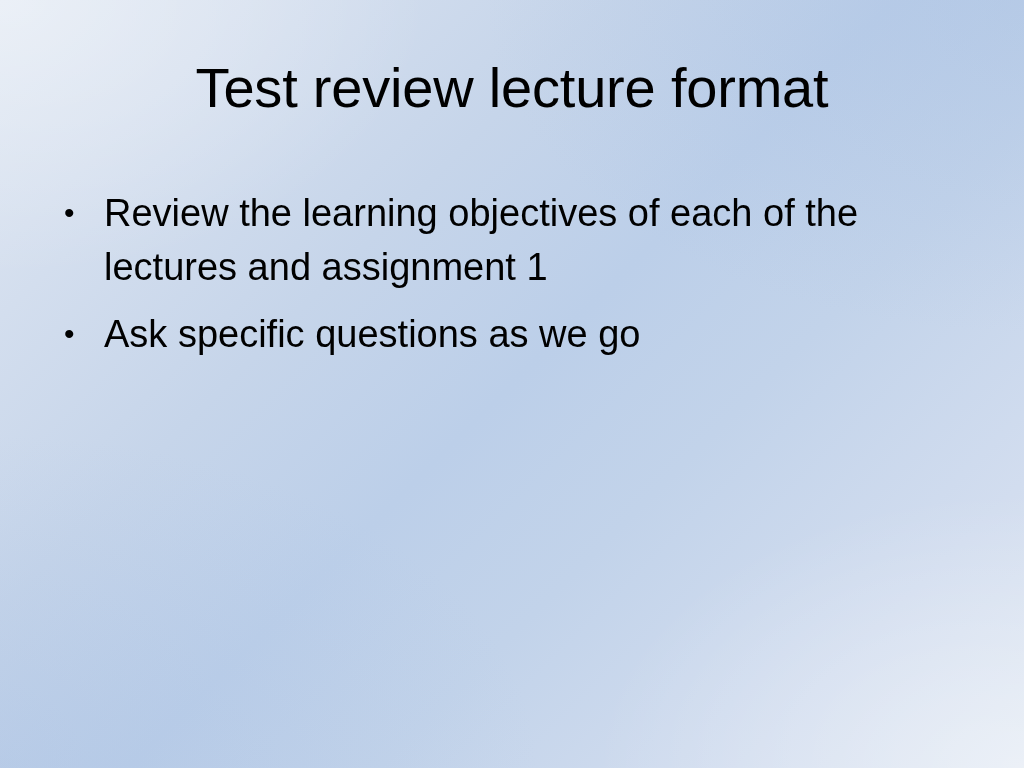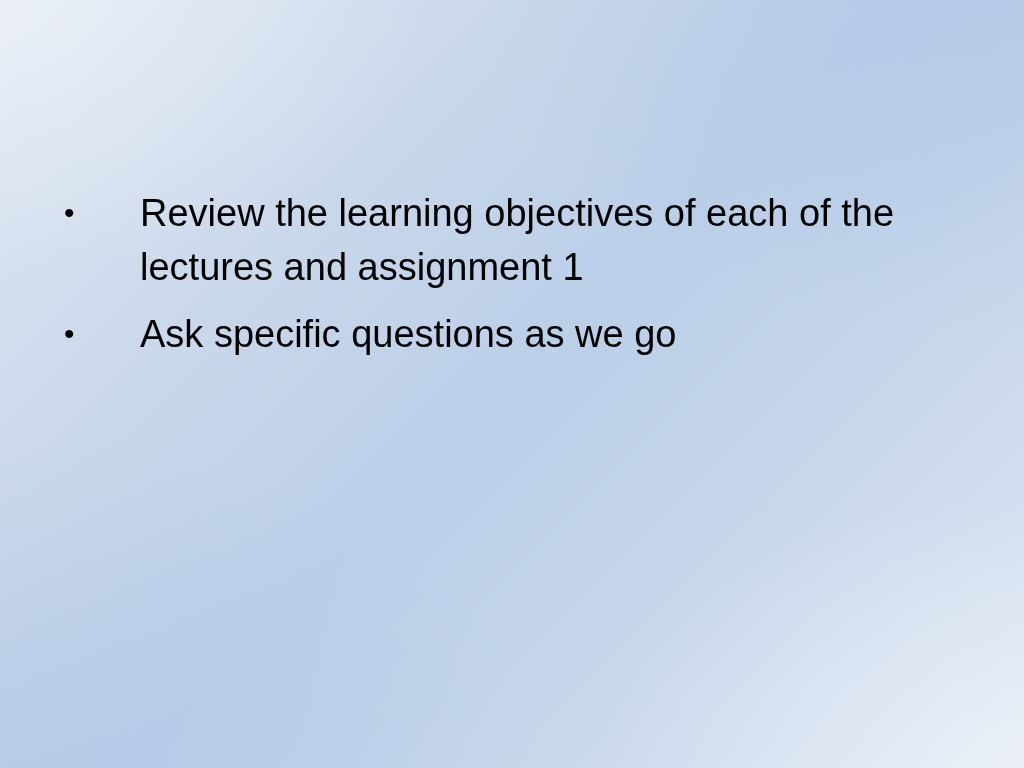--- a/index.html
+++ b/index.html
@@ -89,29 +89,29 @@
     line-height: 54px;
     text-align: left;
     padding-left: 6px;
     color: #000000;
     user-select: none;
   }
 
   .bullet-text {
     flex: 1 1 auto;
     max-width: 842px;
-    margin-left: 36px;
   }
 </style>
 </head>
 <body>
 
 <div class="slide">
   <div class="slide-content">
 
+    <div class="slide-title">Test review lecture format</div>
 
     <div class="body-block">
 
       <div class="bullet-item">
         <span class="bullet-marker">•</span>
         <span class="bullet-text">Review the learning objectives of each of the lectures and assignment 1</span>
       </div>
 
       <div class="bullet-item">
         <span class="bullet-marker">•</span>

